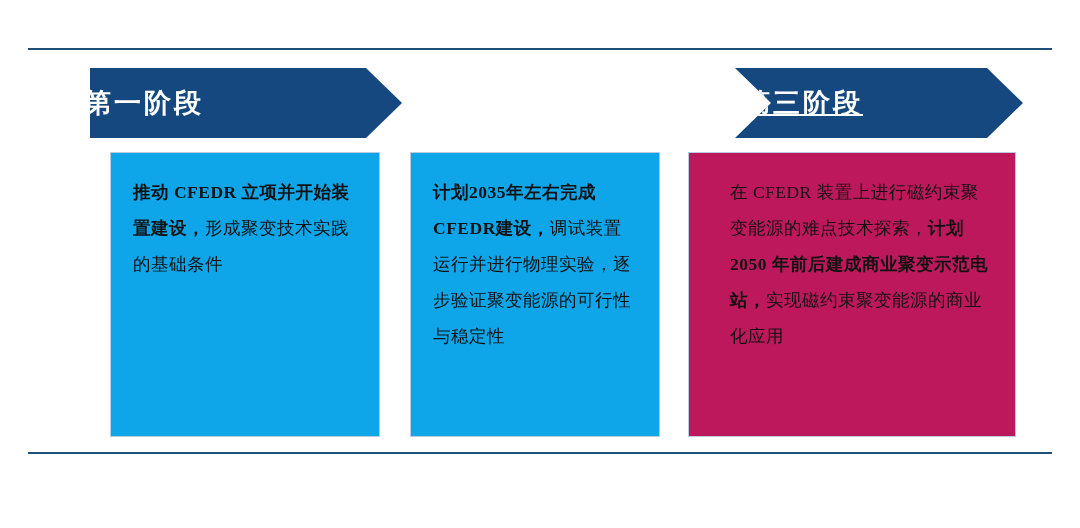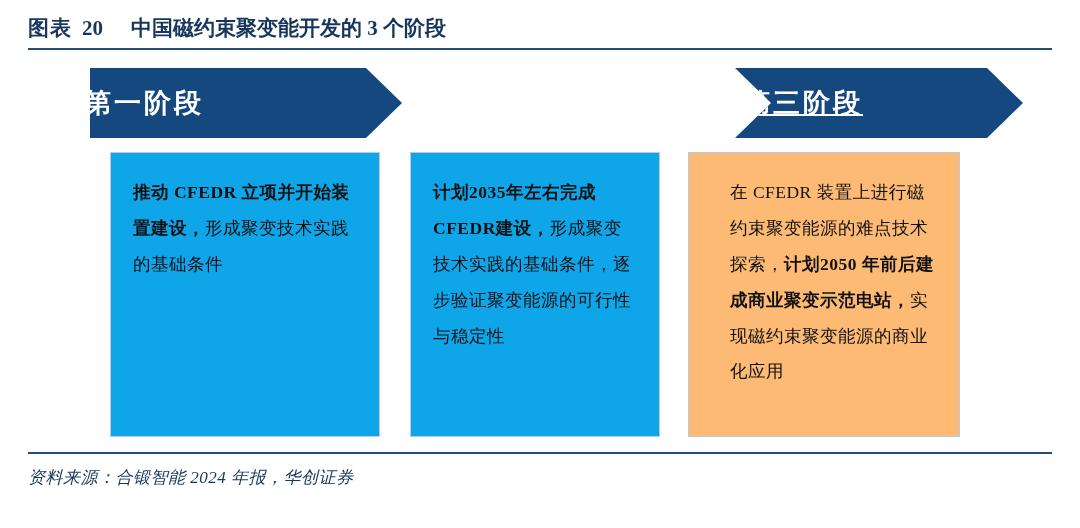--- a/index.html
+++ b/index.html
@@ -133,22 +133,22 @@
   .box.one {
     left: 0;
     width: 270px;
   }
   .box.two {
     left: 300px;
     width: 250px;
   }
   .box.three {
     left: 578px;
-    width: 272px;
-    background: #fdba74;
+    width: 328px;
+    background: #be185d;
     border-color: #b9cbe0;
     padding-left: 41px;
   }
   .b { font-weight: bold; }
 
   
   .source {
     position: absolute;
     left: 28px;
     top: 466px;
@@ -156,46 +156,40 @@
     font-style: italic;
     color: #17365d;
     letter-spacing: 0.5px;
   }
 </style>
 </head>
 <body>
 
 <div class="page">
 
-  <div class="header">
-    <span class="header-label">图表</span>
-    <span class="header-num">20</span>
-    <span class="header-title">中国磁约束聚变能开发的 3 个阶段</span>
-  </div>
 
   <div class="rule-top"></div>
 
   <div class="chevrons">
     <div class="chev first">
       <span>第一阶段</span>
     </div>
     <div class="chev third">
       <span>第三阶段</span>
     </div>
   </div>
 
   <div class="boxes">
     <div class="box one">
       <span class="b">推动 CFEDR 立项并开始装置建设，</span><span>形成聚变技术实践的基础条件</span>
     </div>
     <div class="box two">
-      <span class="b">计划2035年左右完成CFEDR建设，</span><span>形成聚变技术实践的基础条件，逐步验证聚变能源的可行性与稳定性</span>
+      <span class="b">计划2035年左右完成CFEDR建设，</span><span>调试装置运行并进行物理实验，逐步验证聚变能源的可行性与稳定性</span>
     </div>
     <div class="box three">
       <span>在 CFEDR 装置上进行磁约束聚变能源的难点技术探索，</span><span class="b">计划2050 年前后建成商业聚变示范电站，</span><span>实现磁约束聚变能源的商业化应用</span>
     </div>
   </div>
 
   <div class="rule-bottom"></div>
 
-  <div class="source">资料来源：合锻智能 2024 年报，华创证券</div>
 
 </div>
 
 </body></html>

